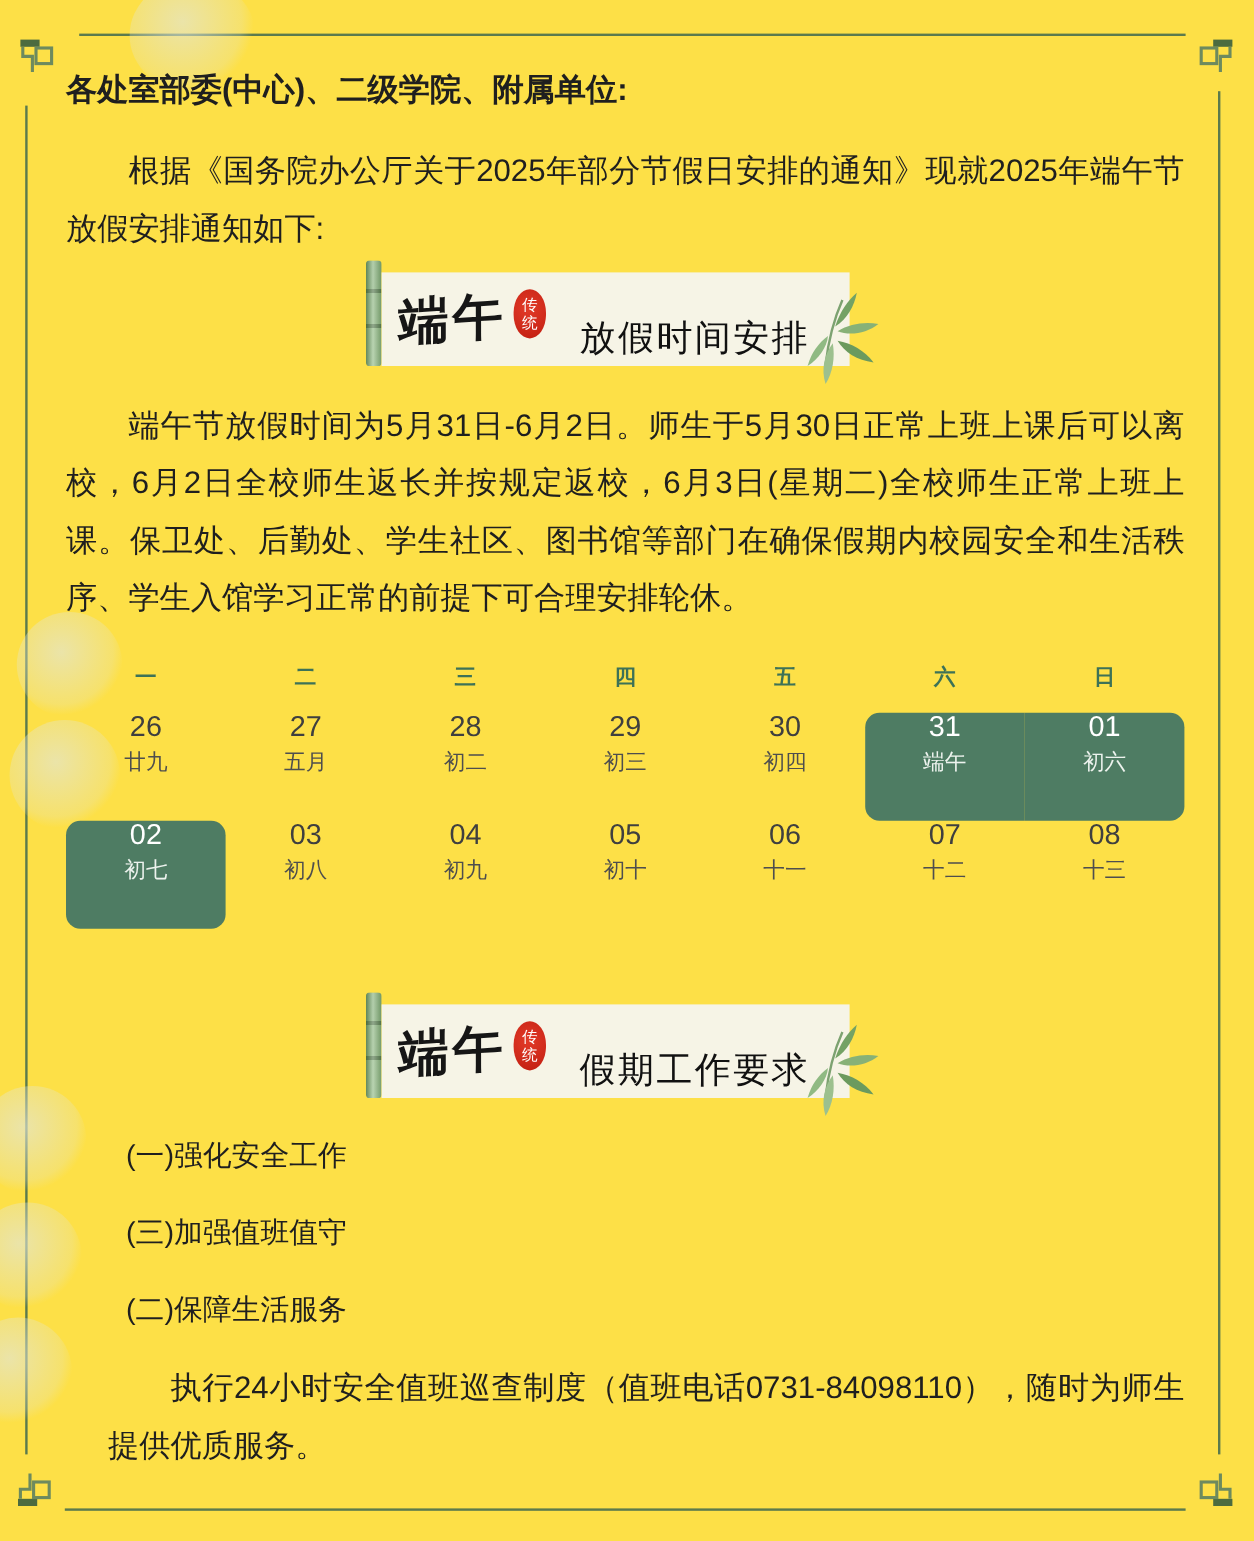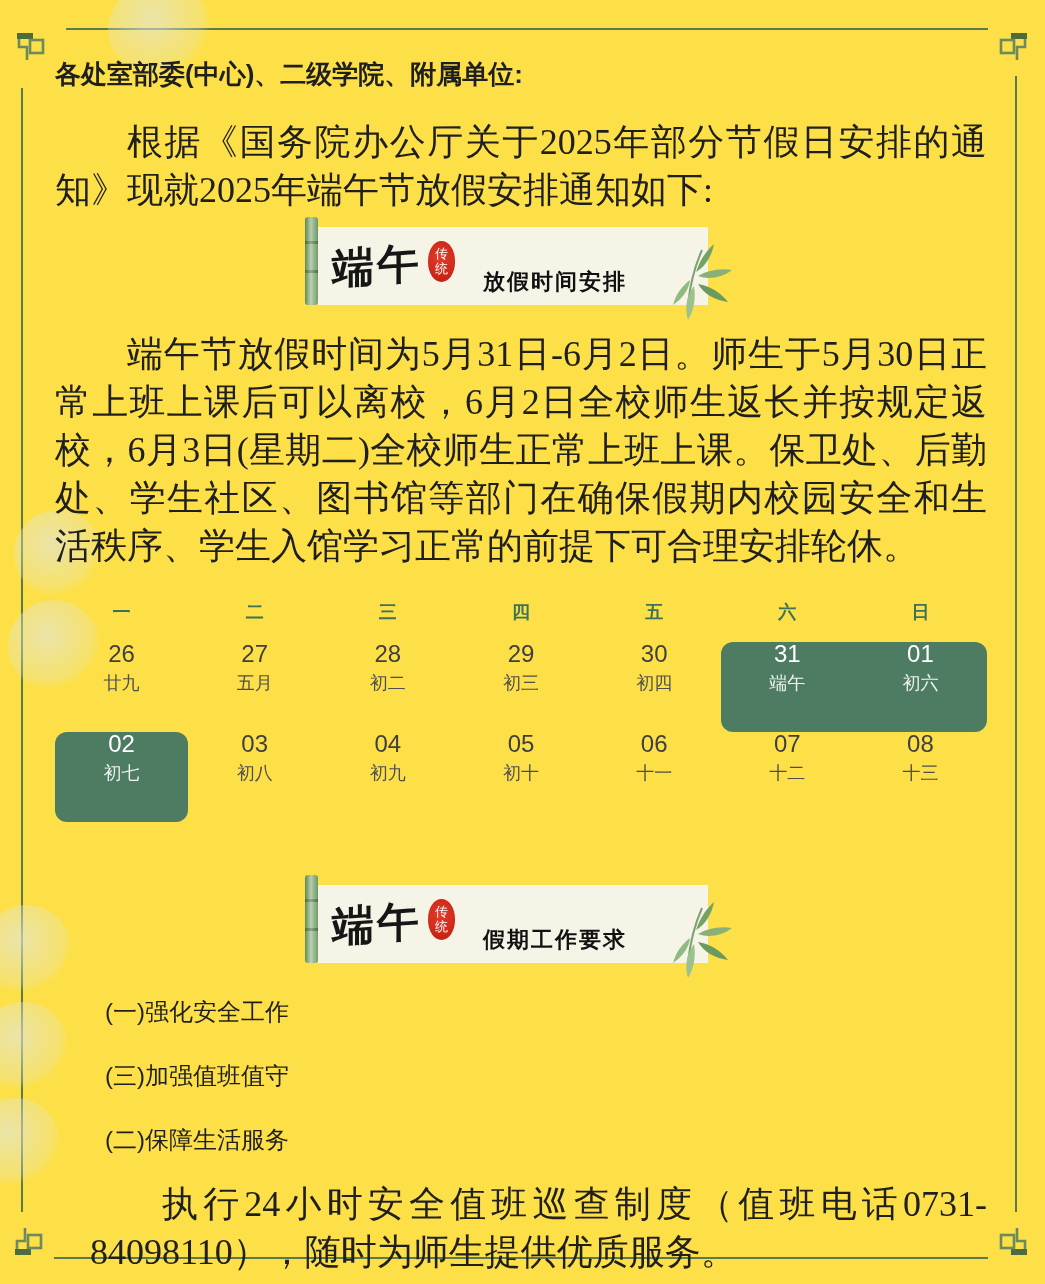--- a/index.html
+++ b/index.html
@@ -18,40 +18,40 @@
   .corner.bl{left:14px;top:1222px;transform:scaleY(-1);}
   .corner.br{left:988px;top:1222px;transform:scale(-1,-1);}
 
   
   .wm{position:absolute;border-radius:50%;
       background:radial-gradient(circle at 42% 38%, rgba(225,230,221,0.65), rgba(225,230,221,0.25) 58%, rgba(225,230,221,0) 70%);}
   
   
   .content{position:absolute;left:55px;top:58px;width:932px;}
   .salutation{font-size:26px;font-weight:bold;line-height:32px;margin:0 0 28px 0;}
-  .para{font-size:36px;line-height:48px;text-align:justify;text-indent:2em;margin:0;font-family:Liberation Serif, serif;}
+  .para{font-size:26px;line-height:48px;text-align:justify;text-indent:2em;margin:0;}
   .para.holiday{margin-top:30px;}
   .para.duty{margin-top:24px;margin-left:35px;}
 
   
   .banner{position:relative;width:403px;height:78px;margin:8px 0 0 250px;}
   .banner.second{margin-top:58px;}
   .bamboo-stalk{position:absolute;left:0;top:-5px;width:13px;height:88px;border-radius:3px;
      background:
        linear-gradient(90deg, rgba(62,94,55,0.55), rgba(255,255,255,0.35) 45%, rgba(62,94,55,0.35)),
        linear-gradient(180deg,#8ab47f 0 27%,#55784d 27% 31%,#8fb883 31% 60%,#55784d 60% 64%,#93bc87 64% 100%);}
   .banner-panel{position:absolute;left:13px;top:5px;width:390px;height:78px;background:#f6f4e6;
      display:flex;align-items:center;padding-left:14px;box-sizing:border-box;}
   .calligraphy{font-family:"DejaVu Serif",serif;font-weight:bold;font-size:42px;line-height:1;
      transform:rotate(-4deg) skewX(-4deg);letter-spacing:3px;color:#161616;}
   .seal{width:27px;height:41px;margin-left:6px;margin-top:-10px;border-radius:50%/48%;
      background:radial-gradient(circle at 45% 40%, #e23a28, #c01d10);
      color:#ffffff;font-size:13px;line-height:15px;display:flex;flex-direction:column;
      align-items:center;justify-content:center;}
-  .banner-title{font-size:22px;font-weight:bold;letter-spacing:2px;margin-left:28px;color:#111111;margin-top:32px;}
+  .banner-title{font-size:30px;font-weight:normal;letter-spacing:2px;margin-left:28px;color:#111111;margin-top:32px;}
   .bamboo-leaves{position:absolute;left:355px;top:20px;}
 
   
   .calendar{margin-top:30px;}
   .week-row,.day-row{display:grid;grid-template-columns:repeat(7,1fr);}
   .week-row{margin-bottom:18px;}
   .weekday{text-align:center;font-size:18px;font-weight:600;color:#3d7257;line-height:24px;}
   .cell{height:90px;display:flex;flex-direction:column;align-items:center;gap:7px;}
   .cell .num{font-size:24px;color:#3f3f3f;line-height:24px;}
   .cell .lunar{font-size:18px;color:#4e4e4e;line-height:20px;}

